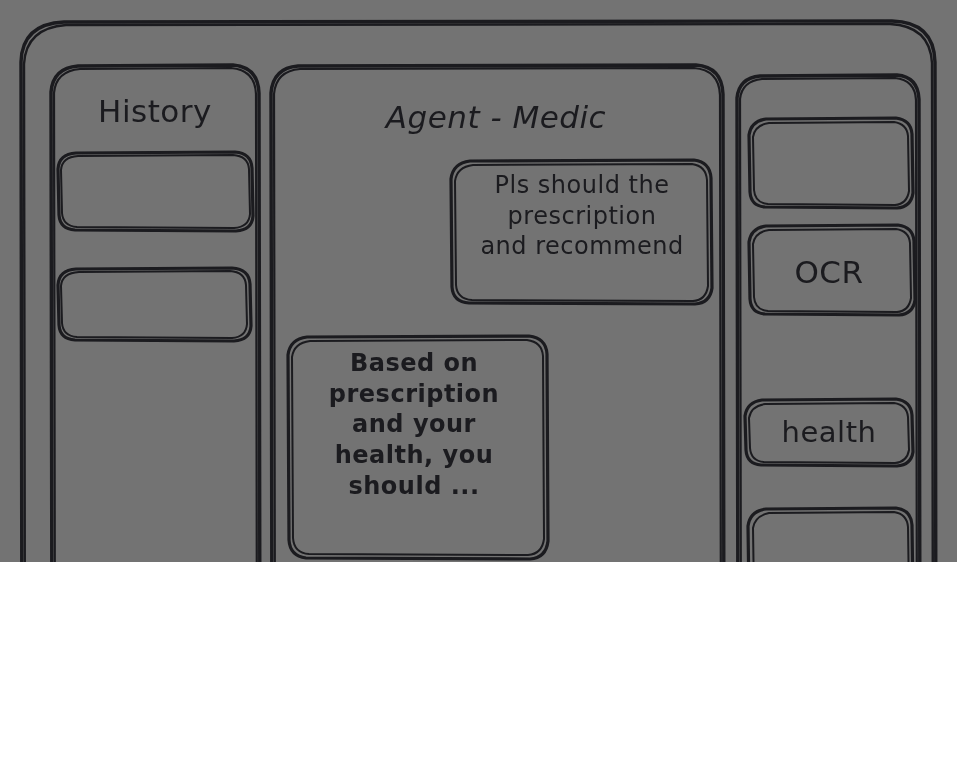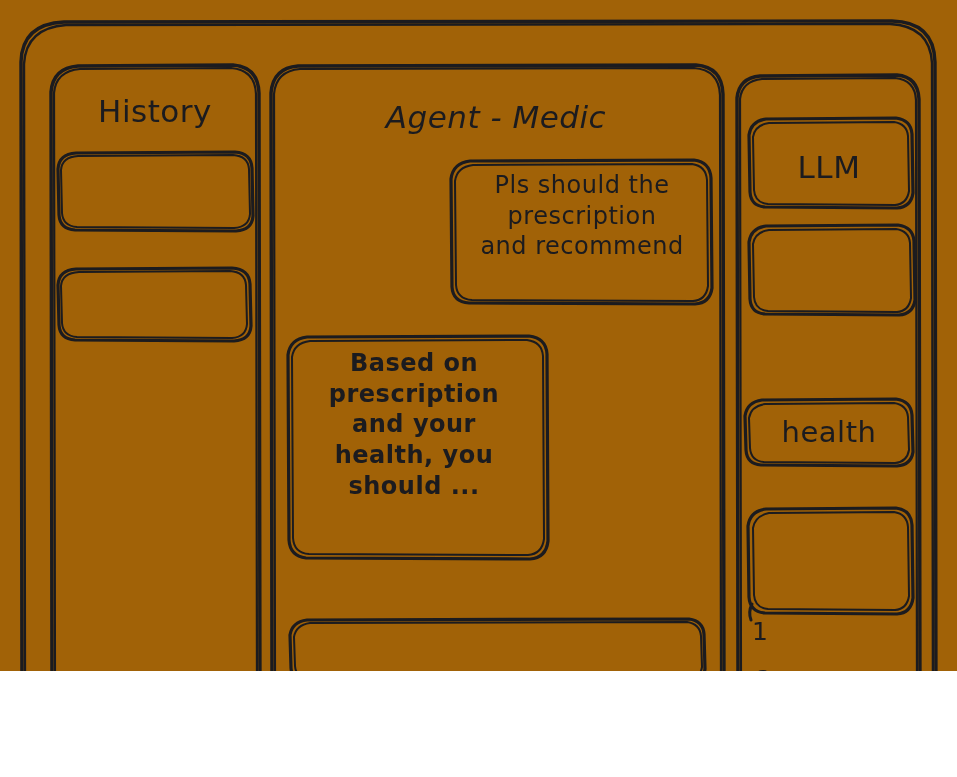--- a/index.html
+++ b/index.html
@@ -3,22 +3,22 @@
 <meta charset="utf-8">
 <style>
   html, body {
     margin: 0;
     padding: 0;
     background: #ffffff;
   }
   #canvas {
     position: relative;
     width: 957px;
-    height: 671px;
-    background: #a16207;
+    height: 562px;
+    background: #737373;
     overflow: hidden;
     font-family: "DejaVu Sans", sans-serif;
   }
   #sketch-layer {
     position: absolute;
     left: 0;
     top: 0;
     width: 957px;
     height: 777px;
     pointer-events: none;
@@ -108,22 +108,22 @@
   <div class="lbl" id="user-msg-text">Pls should the
 prescription
 and recommend</div>
 
   <div class="lbl" id="agent-msg-text">Based on
 prescription
 and your
 health, you
 should ...</div>
 
-  <div class="lbl" id="card-llm-label">LLM</div>
 
+  <div class="lbl" id="card-ocr-label">OCR</div>
 
   <div class="lbl" id="card-params-label">health</div>
 
 
   <div class="lbl" id="src-item-1">1</div>
 
   <div class="lbl" id="src-item-2">2</div>
 
   <div class="hit" style="left:21px;  top:21px;  width:915px; height:736px;"></div>
 

